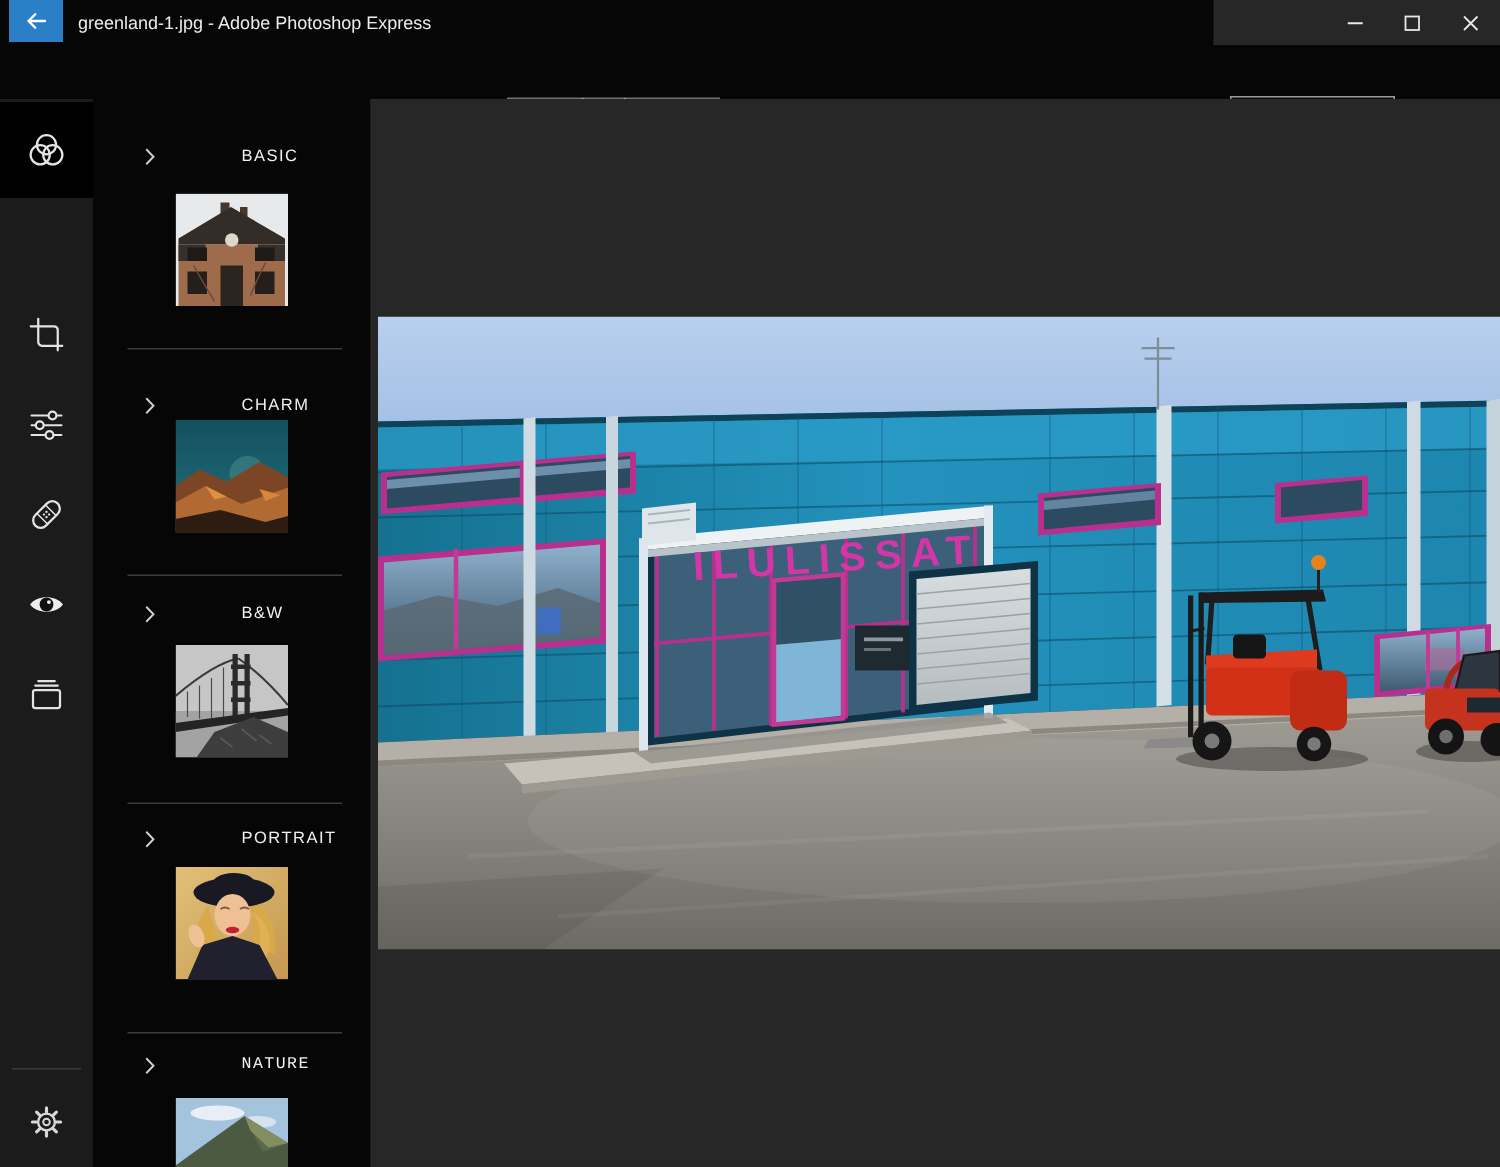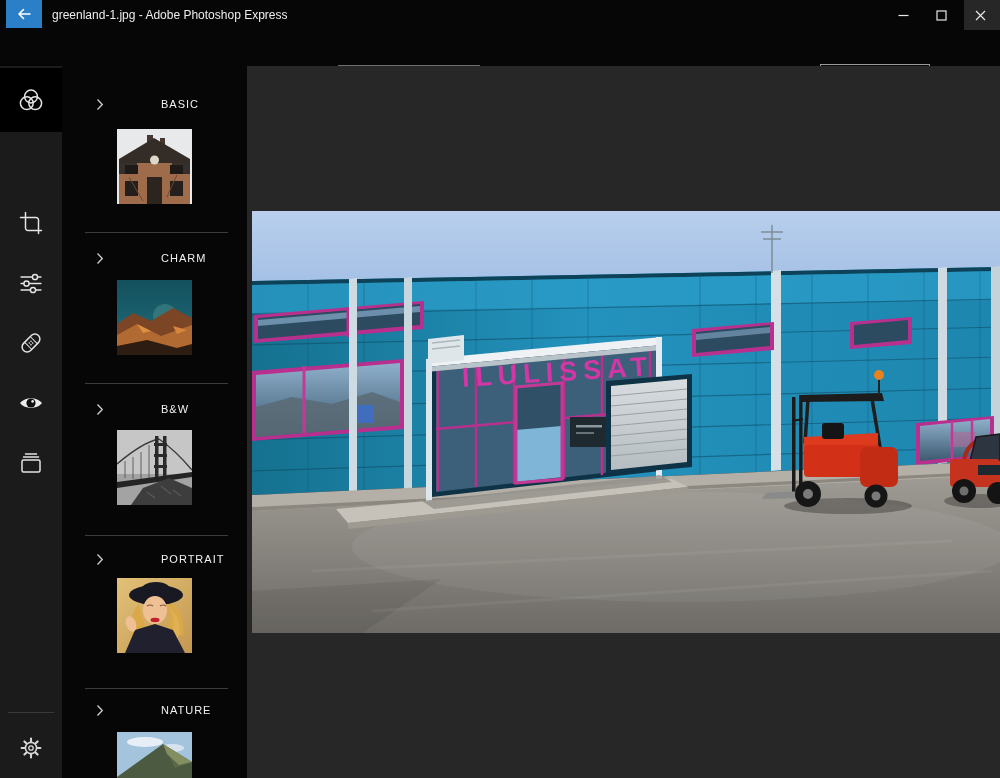--- a/index.html
+++ b/index.html
@@ -1,20 +1,20 @@
 <!DOCTYPE html>
 <html><head>
 <meta charset="utf-8">
 <style>
   html,body{margin:0;padding:0;background:#272727;width:1000px;height:778px;overflow:hidden;
     font-family:"Liberation Sans",sans-serif;-webkit-font-smoothing:antialiased;}
   .abs{position:absolute;}
   #app{position:relative;width:1000px;height:778px;background:#272727;}
   
-  #titlebar{left:0;top:0;width:964px;height:30px;background:#060606;}
+  #titlebar{left:0;top:0;width:809px;height:30px;background:#060606;}
   #toolbar{left:0;top:30px;width:1000px;height:36px;background:#060606;}
   #backbtn{left:6px;top:0;width:36px;height:28px;background:#2b7fc7;display:flex;align-items:center;justify-content:center;cursor:pointer;}
   #wintitle{left:52px;top:0;height:30px;line-height:30px;color:#ececec;font-size:12px;}
   .winctl{top:0;width:38px;height:30px;display:flex;align-items:center;justify-content:center;cursor:pointer;}
   .tbtn{top:32px;width:30px;height:30px;display:flex;align-items:center;justify-content:center;cursor:pointer;}
   .framedbtn{display:flex;align-items:center;justify-content:center;gap:7px;border:1px solid #6f6f6f;background:#0b0b0b;color:#f0f0f0;cursor:pointer;box-sizing:border-box;}
   #trybtn{left:338px;top:35px;width:142px;height:23px;font-size:11.5px;}
   #savebtn{left:820px;top:34px;width:110px;height:24px;font-size:13px;border-color:#9a9a9a;}
   #tb-div{left:500px;top:37px;width:1px;height:20px;background:#3d3d3d;}
   
@@ -209,21 +209,21 @@
           <rect x="53" y="36" width="13" height="9" fill="#1d1a17"></rect>
         <rect x="8" y="52" width="13" height="15" fill="#241f1c"></rect>
           <rect x="53" y="52" width="13" height="15" fill="#241f1c"></rect>
         <rect x="30" y="48" width="15" height="27" fill="#2b241f"></rect>
         <circle cx="37.5" cy="31" r="4.5" fill="#ddd8cc"></circle>
         <path d="M12 48 q8 14 14 24 M60 46 q-6 12 -10 22" stroke="#6e4a33" stroke-width="1" fill="none"></path>
       </svg>
     </div>
     <div class="pdiv abs" style="top:166px;"></div>
 
-    <div class="sechead abs" style="top:184px;text-align:center;">
+    <div class="sechead abs" style="top:196px;text-align:center;">
       <svg width="8" height="13" viewBox="0 0 8 13">
         <polyline points="1.5,1.5 6.3,6.5 1.5,11.5" fill="none" stroke="#cfcfcf" stroke-width="1.3"></polyline>
       </svg>
       <span>CHARM</span>
     </div>
     <div class="thumb abs" style="top:214px;">
       <svg width="75" height="75" viewBox="0 0 75 75">
         <defs>
             <linearGradient id="chsky" x1="0" y1="0" x2="0" y2="1">
           <stop offset="0" stop-color="#14505e"></stop>
@@ -287,21 +287,21 @@
         <ellipse cx="38" cy="32" rx="12" ry="14" fill="#eec094"></ellipse>
         <path d="M30 28 q3 -2 6 0 M43 28 q3 -2 6 0" stroke="#7a5a3e" stroke-width="1.2" fill="none"></path>
         <ellipse cx="38" cy="42" rx="4.5" ry="2.2" fill="#c0202e"></ellipse>
         <path d="M50 30 C58 36 58 48 54 58 L60 62 C66 50 62 34 50 30Z" fill="#e0b055"></path>
         <polygon points="8,75 18,52 38,46 56,52 68,75" fill="#20202e"></polygon>
         <ellipse cx="14" cy="46" rx="5" ry="8" fill="#eec094" transform="rotate(-20 14 46)"></ellipse>
       </svg>
     </div>
     <div class="pdiv abs" style="top:622px;"></div>
 
-    <div class="sechead abs" style="top:636px;">
+    <div class="sechead abs" style="top:636px;font-family:Liberation Mono, monospace;">
       <svg width="8" height="13" viewBox="0 0 8 13">
         <polyline points="1.5,1.5 6.3,6.5 1.5,11.5" fill="none" stroke="#cfcfcf" stroke-width="1.3"></polyline>
       </svg>
       <span>NATURE</span>
     </div>
     <div class="thumb abs" style="top:666px;">
       <svg width="75" height="75" viewBox="0 0 75 75">
         <rect width="75" height="75" fill="#a4c4de"></rect>
         <ellipse cx="28" cy="10" rx="18" ry="5" fill="#eef3f7" opacity="0.9"></ellipse>
         <ellipse cx="55" cy="16" rx="12" ry="4" fill="#e2ebf2" opacity="0.8"></ellipse>

